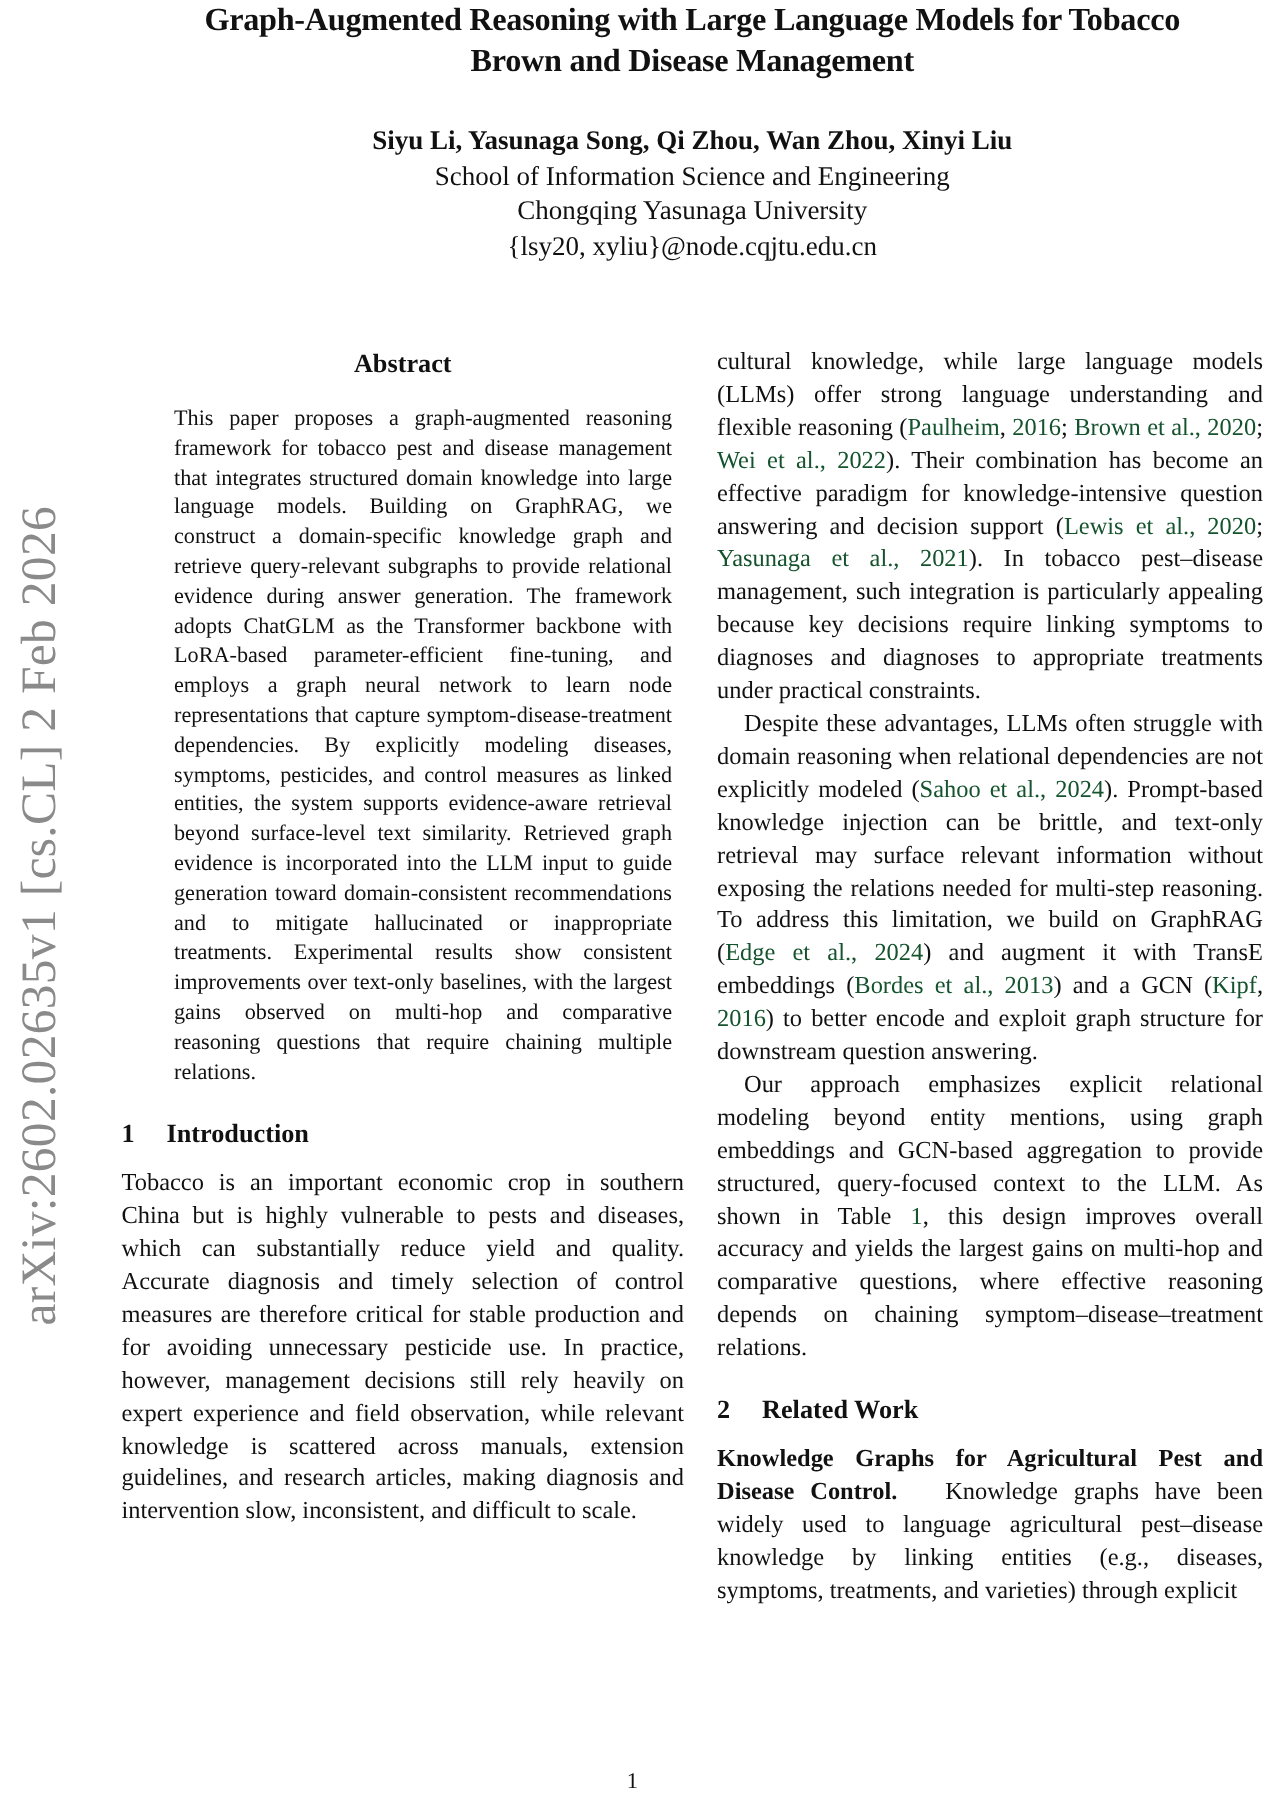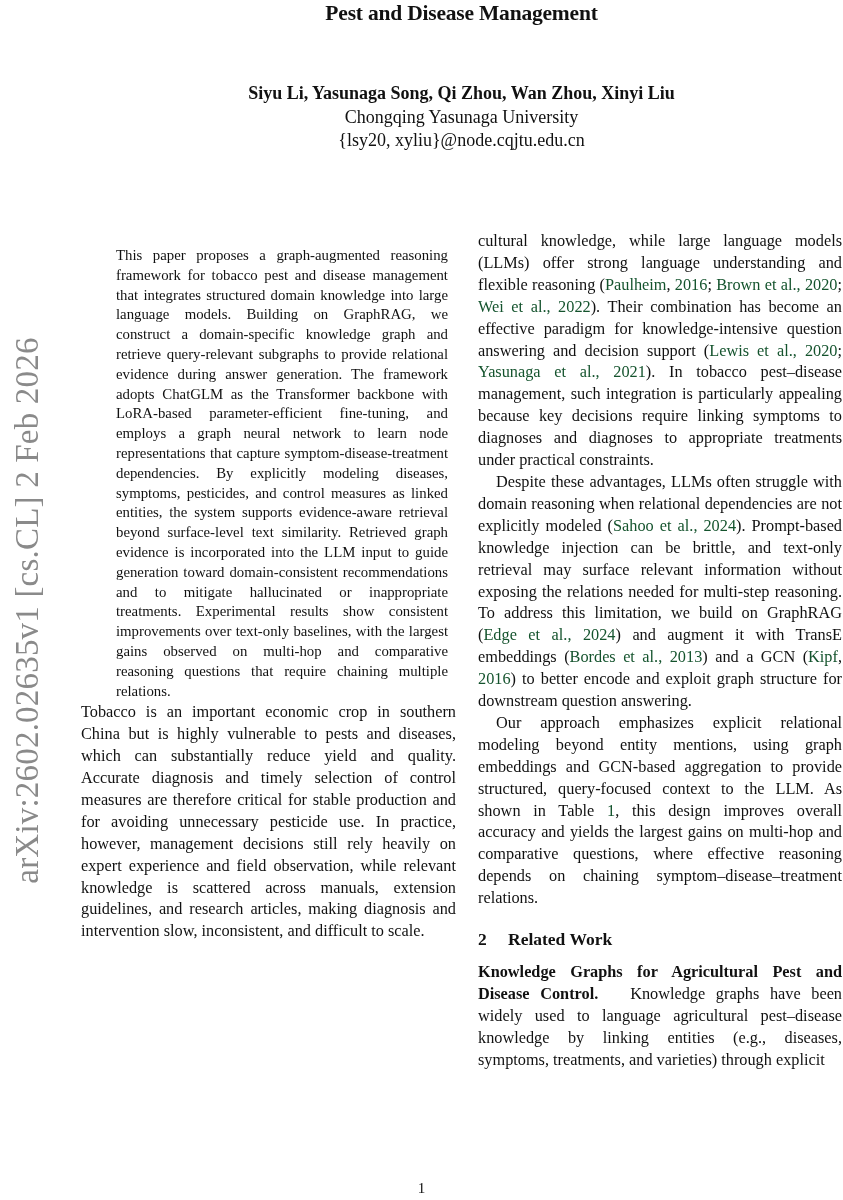--- a/index.html
+++ b/index.html
@@ -44,32 +44,38 @@
   .spacer-before-related { height: 2px; }
 </style>
 </head>
 <body>
 
 <div class="arxiv-stamp">
   <span>arXiv:2602.02635v1  [cs.CL]  2 Feb 2026</span>
 </div>
 
 <div class="title">
-  <div>Pest and Disease Management</div>
+  <div>Graph-Augmented Reasoning with Large Language Models for Tobacco</div>
+  <div>Brown and Disease Management</div>
 </div>
 
 <div class="authors-block">
   <div class="names">Siyu Li, Yasunaga Song, Qi Zhou, Wan Zhou, Xinyi Liu</div>
+  <div>School of Information Science and Engineering</div>
   <div>Chongqing Yasunaga University</div>
   <div>{lsy20, xyliu}@node.cqjtu.edu.cn</div>
 </div>
 
 <div class="col col-left">
+  <div class="abstract-heading">Abstract</div>
   <p class="abstract-body">This paper proposes a graph-augmented reasoning framework for tobacco pest and disease management that integrates structured domain knowledge into large language models. Building on GraphRAG, we construct a domain-specific knowledge graph and retrieve query-relevant subgraphs to provide relational evidence during answer generation. The framework adopts ChatGLM as the Transformer backbone with LoRA-based parameter-efficient fine-tuning, and employs a graph neural network to learn node representations that capture symptom-disease-treatment dependencies. By explicitly modeling diseases, symptoms, pesticides, and control measures as linked entities, the system supports evidence-aware retrieval beyond surface-level text similarity. Retrieved graph evidence is incorporated into the LLM input to guide generation toward domain-consistent recommendations and to mitigate hallucinated or inappropriate treatments. Experimental results show consistent improvements over text-only baselines, with the largest gains observed on multi-hop and comparative reasoning questions that require chaining multiple relations.</p>
 
+  <div class="section-heading" style="margin-top:18px;">
+    <span class="num">1</span><span>Introduction</span>
+  </div>
   <p>Tobacco is an important economic crop in southern China but is highly vulnerable to pests and diseases, which can substantially reduce yield and quality. Accurate diagnosis and timely selection of control measures are therefore critical for stable production and for avoiding unnecessary pesticide use. In practice, however, management decisions still rely heavily on expert experience and field observation, while relevant knowledge is scattered across manuals, extension guidelines, and research articles, making diagnosis and intervention slow, inconsistent, and difficult to scale.</p>
 </div>
 
 <div class="col col-right">
   <p><span>cultural knowledge, while large language models (LLMs) offer strong language understanding and flexible reasoning (</span><span class="cite">Paulheim</span><span>, </span><span class="cite">2016</span><span>; </span><span class="cite">Brown et al., 2020</span><span>; </span><span class="cite">Wei et al., 2022</span><span>). Their combination has become an effective paradigm for knowledge-intensive question answering and decision support (</span><span class="cite">Lewis et al., 2020</span><span>; </span><span class="cite">Yasunaga et al., 2021</span><span>).  In tobacco pest–disease management, such integration is particularly appealing because key decisions require linking symptoms to diagnoses and diagnoses to appropriate treatments under practical constraints.</span></p>
 
   <p class="indent"><span>Despite these advantages, LLMs often struggle with domain reasoning when relational dependencies are not explicitly modeled (</span><span class="cite">Sahoo et al., 2024</span><span>). Prompt-based knowledge injection can be brittle, and text-only retrieval may surface relevant information without exposing the relations needed for multi-step reasoning.  To address this limitation, we build on GraphRAG (</span><span class="cite">Edge et al., 2024</span><span>) and augment it with TransE embeddings (</span><span class="cite">Bordes et al., 2013</span><span>) and a GCN (</span><span class="cite">Kipf</span><span>, </span><span class="cite">2016</span><span>) to better encode and exploit graph structure for downstream question answering.</span></p>
 
   <p class="indent"><span>Our approach emphasizes explicit relational modeling beyond entity mentions, using graph embeddings and GCN-based aggregation to provide structured, query-focused context to the LLM. As shown in Table </span><span class="cite">1</span><span>, this design improves overall accuracy and yields the largest gains on multi-hop and comparative questions, where effective reasoning depends on chaining symptom–disease–treatment relations.</span></p>
 

